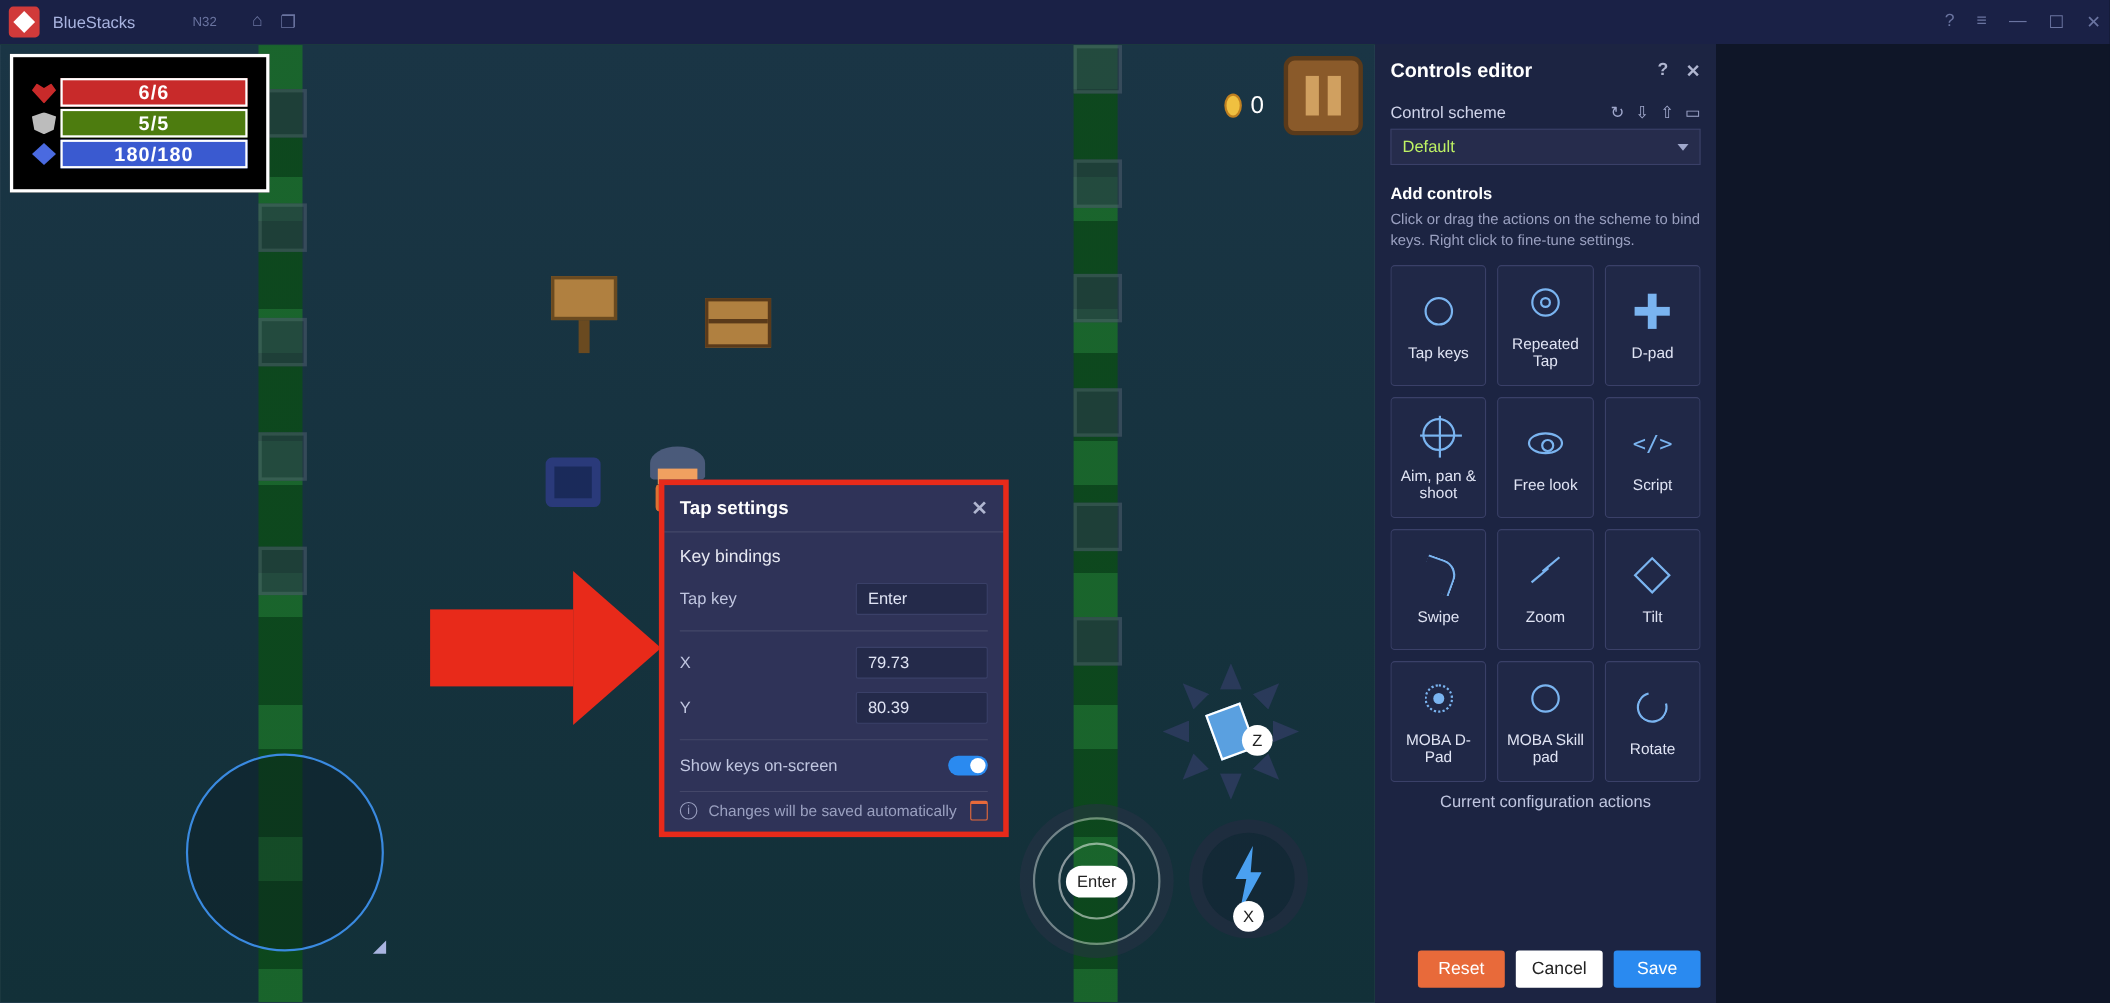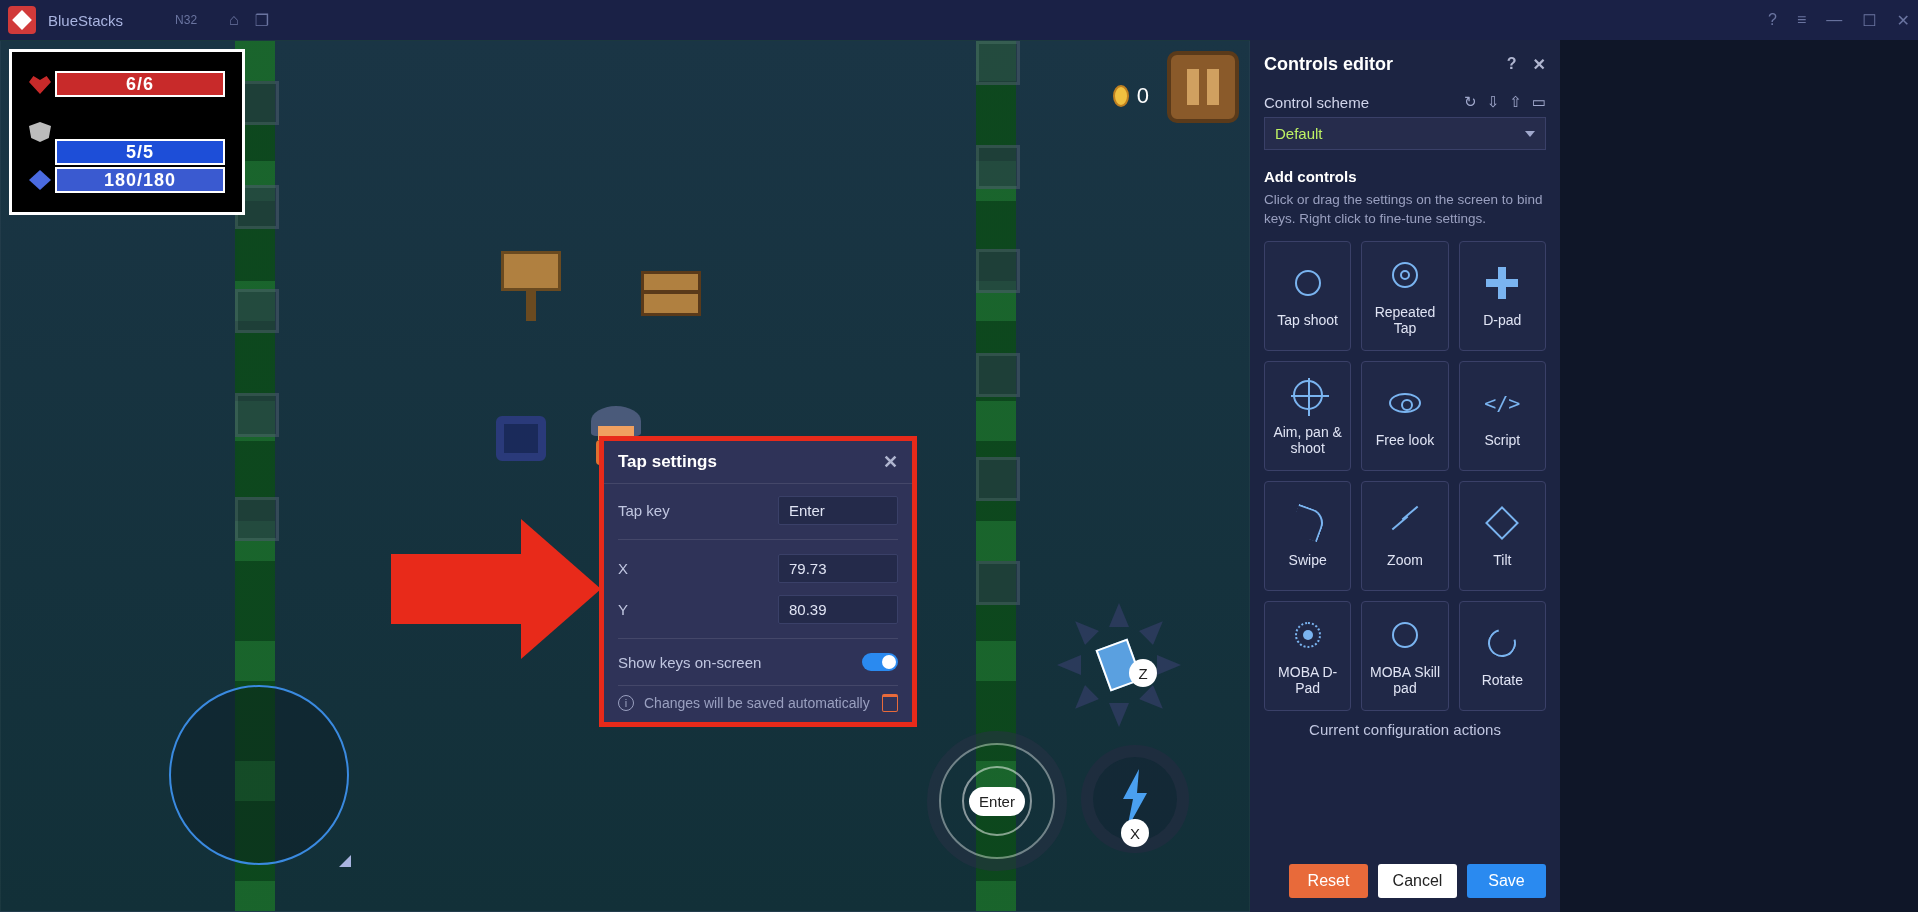--- a/index.html
+++ b/index.html
@@ -22,21 +22,21 @@
   
   
   .hud { position:absolute; top:8px; left:8px; background:#000; border:3px solid #fff; padding:17px; font-family: monospace; letter-spacing:1px; image-rendering: pixelated;}
   .hud-row { display:flex; align-items:center; font-size:18px; font-weight:bold; color:#fff; line-height:1; margin:2px 0;}
   .hud-icon { width:22px; height:20px; margin-right:4px; display:inline-block;}
   .heart { background: #c82a2a; clip-path: polygon(50% 100%, 0 40%, 20% 10%, 50% 30%, 80% 10%, 100% 40%); }
   .shield { background: #bcbcbc; clip-path: polygon(50% 0, 100% 20%, 90% 80%, 50% 100%, 10% 80%, 0 20%); }
   .mana { background: #4a6ae0; clip-path: polygon(50% 0, 100% 50%, 50% 100%, 0 50%); }
   .bar { flex:1; min-width:170px; padding: 2px 10px; text-align:center; border:2px solid #fff;}
   .bar.red { background:#c82a2a;}
-  .bar.grey { background:#1d4ed8;margin-top:40px;}
+  .bar.grey { background:#4d7c0f;}
   .bar.blue { background:#3a5ad0;}
   
   .coin-counter { position:absolute; top:42px; right:100px; color:#fff; font-family:monospace; font-size:22px; display:flex; align-items:center; gap:8px;}
   .coin { width:16px; height:22px; background:#f0c040; border-radius:50%; border:2px solid #c08020;}
   
   .pause-btn { position:absolute; top:10px; right:10px; width:72px; height:72px; background:#8a5a2a; border:4px solid #5a3a1a; border-radius:10px; display:flex; align-items:center; justify-content:center; gap:8px;}
   .pause-btn span { width:12px; height:36px; background:#d0a060;}
   
   
   .vine-left { position:absolute; left:234px; top:0; width:40px; height:100%; background: repeating-linear-gradient(180deg, #1a6a2a 0 40px, #0c4a1a 40px 120px); opacity:.9;}
@@ -253,20 +253,21 @@
       <div class="shaft"></div>
         <div class="head"></div>
     </div>
 
     <div class="popup-wrap">
       <div class="popup-title">
         <span>Tap settings</span>
         <span class="popup-close">✕</span>
       </div>
       <div class="popup-body">
+        <div class="sect">Key bindings</div>
         <div class="row">
           <label>Tap key</label>
           <input value="Enter" style="">
         </div>
         <div class="divider"></div>
         <div class="row">
           <label>X</label>
           <input value="79.73" style="">
         </div>
         <div class="row">
@@ -303,28 +304,28 @@
         <span>⇧</span>
         <span>▭</span>
       </div>
     </div>
     <div class="scheme-select">
       <span>Default</span>
     </div>
     <div class="panel-sect-label" style="margin-top:18px; font-weight:600; color:#fff;">
       <span>Add controls</span>
     </div>
-    <div class="hint">Click or drag the settings on the screen to bind keys. Right click to fine-tune settings.</div>
+    <div class="hint">Click or drag the actions on the scheme to bind keys. Right click to fine-tune settings.</div>
 
     <div class="controls-grid">
       <div class="ctrl-card">
         <div class="ctrl-icon">
             <div class="ci-ring"></div>
           </div>
-        <span>Tap shoot</span>
+        <span>Tap keys</span>
       </div>
       <div class="ctrl-card">
         <div class="ctrl-icon">
             <div class="ci-ring2"></div>
           </div>
         <span>Repeated Tap</span>
       </div>
       <div class="ctrl-card">
         <div class="ctrl-icon">
             <div class="ci-dpad"></div>

